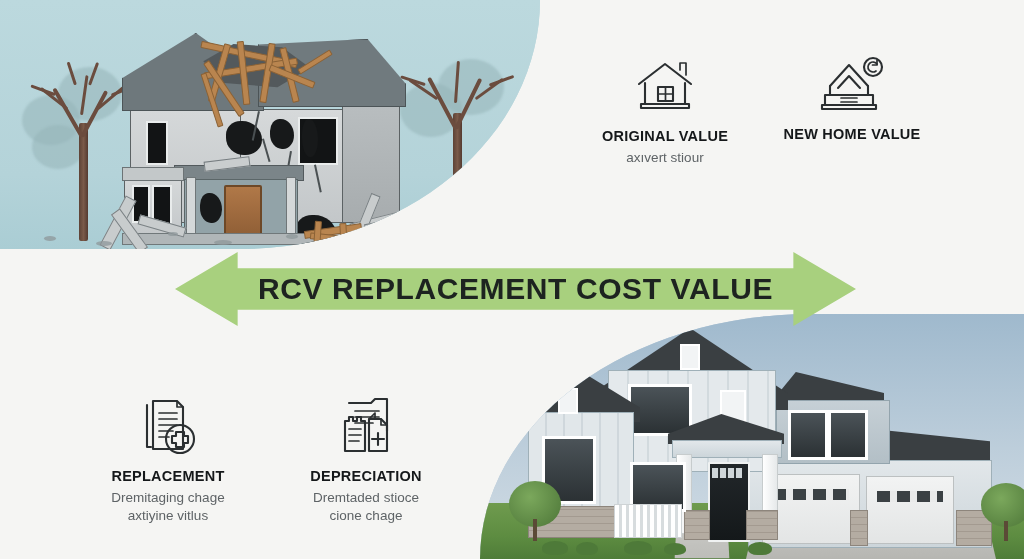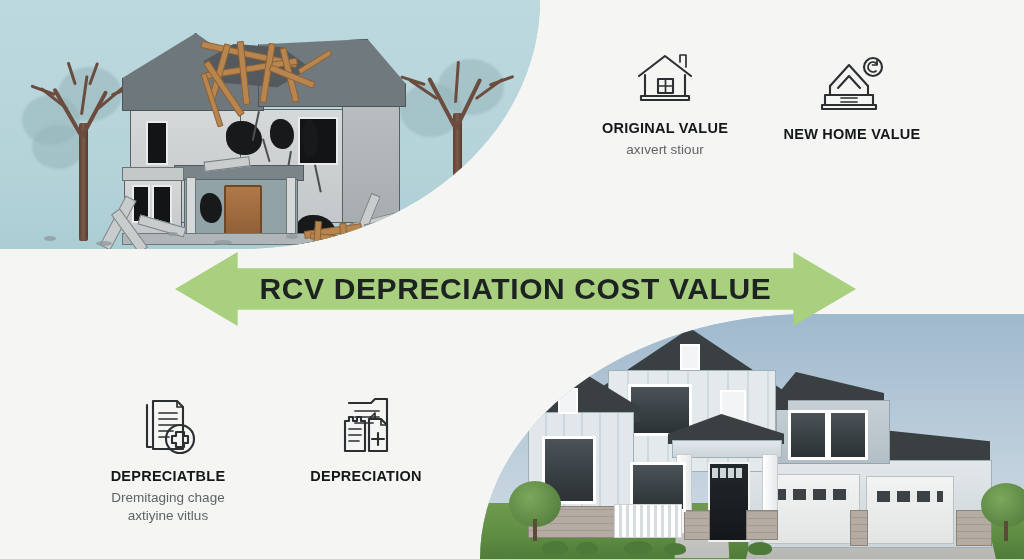--- a/index.html
+++ b/index.html
@@ -302,21 +302,21 @@
     margin-top: 2px;
     white-space: nowrap;
   }
   .feature .f-desc {
     margin-top: 5px;
     font-size: 13.5px;
     line-height: 1.32;
     color: #5e6366;
   }
 
-  .f-top-1 { left: 571px; top: 40px; }
+  .f-top-1 { left: 571px; top: 48px; }
   .f-top-2 { left: 758px; top: 46px; }
   .f-bot-1 { left: 74px; top: 388px; }
   .f-bot-2 { left: 272px; top: 388px; }
 
   svg.line-icon { display: block; }
   svg.line-icon * {
     stroke: #2b2f31;
     fill: none;
     stroke-width: 2.1;
     stroke-linecap: round;
@@ -497,21 +497,21 @@
       <div class="tr" style="height:22px;"></div>
     </div>
     <div class="nh-tree" style="left:500px; width:52px; height:72px;">
       <div class="canopy" style="width:50px; height:44px;"></div>
       <div class="tr" style="height:20px;"></div>
     </div>
   </div>
 
   <div class="arrow-banner">
     <div class="arrow-shape"></div>
-    <div class="arrow-label">RCV DEPRECIATION COST VALUE</div>
+    <div class="arrow-label">RCV REPLACEMENT COST VALUE</div>
   </div>
 
   <div class="feature f-top-1">
     <div class="icon-wrap">
       <svg class="line-icon" width="62" height="56" viewBox="0 0 62 56" aria-hidden="true">
         <path d="M5 25 L31 5 L57 25"></path>
         <path class="thin" d="M46 11 L46 4 L52 4 L52 16"></path>
         <path d="M11 24 L11 45 L51 45 L51 24"></path>
         <rect x="24" y="28" width="15" height="14"></rect>
         <path class="thin" d="M31.5 28 L31.5 42 M24 35 L39 35"></path>
@@ -545,36 +545,40 @@
     <div class="icon-wrap">
       <svg class="line-icon" width="62" height="60" viewBox="0 0 62 60" aria-hidden="true">
         <path d="M10 8 L10 50 L14 50"></path>
         <path d="M16 4 L40 4 L46 10 L46 52 L16 52 Z"></path>
         <path class="thin" d="M40 4 L40 10 L46 10"></path>
         <path class="thin" d="M22 16 L40 16 M22 22 L40 22 M22 28 L40 28 M22 34 L36 34 M22 40 L32 40"></path>
         <circle cx="43" cy="42" r="14"></circle>
         <path d="M39 35 L47 35 L47 39 L51 39 L51 46 L47 46 L47 50 L39 50 L39 46 L35 46 L35 39 L39 39 Z"></path>
       </svg>
     </div>
-    <div class="f-title">DEPRECIATBLE</div>
+    <div class="f-title">REPLACEMENT</div>
     <div class="f-desc">
       <div>Dremitaging chage</div>
       <div>axtiyine vitlus</div>
     </div>
   </div>
 
   <div class="feature f-bot-2">
     <div class="icon-wrap">
       <svg class="line-icon" width="62" height="60" viewBox="0 0 62 60" aria-hidden="true">
         <path d="M14 6 L36 6 L40 2 L52 2 L52 34"></path>
         <path class="thin" d="M20 14 L44 14 M20 20 L44 20 M20 26 L38 26"></path>
         <path d="M10 24 L14 24 L14 20 L18 20 L18 24 L22 24 L22 20 L26 20 L26 24 L30 24 L30 54 L10 54 Z"></path>
         <path class="thin" d="M14 32 L26 32 M14 38 L26 38 M14 44 L24 44"></path>
         <path d="M34 22 L46 22 L52 28 L52 54 L34 54 Z"></path>
         <path class="thin" d="M46 22 L46 28 L52 28"></path>
         <path d="M43 36 L43 48 M37 42 L49 42"></path>
         <path class="thin" d="M34 22 L40 16 L40 22"></path>
       </svg>
     </div>
     <div class="f-title">DEPRECIATION</div>
+    <div class="f-desc">
+      <div>Dremtaded stioce</div>
+      <div>cione chage</div>
+    </div>
   </div>
 
 </div>
 
 </body></html>

